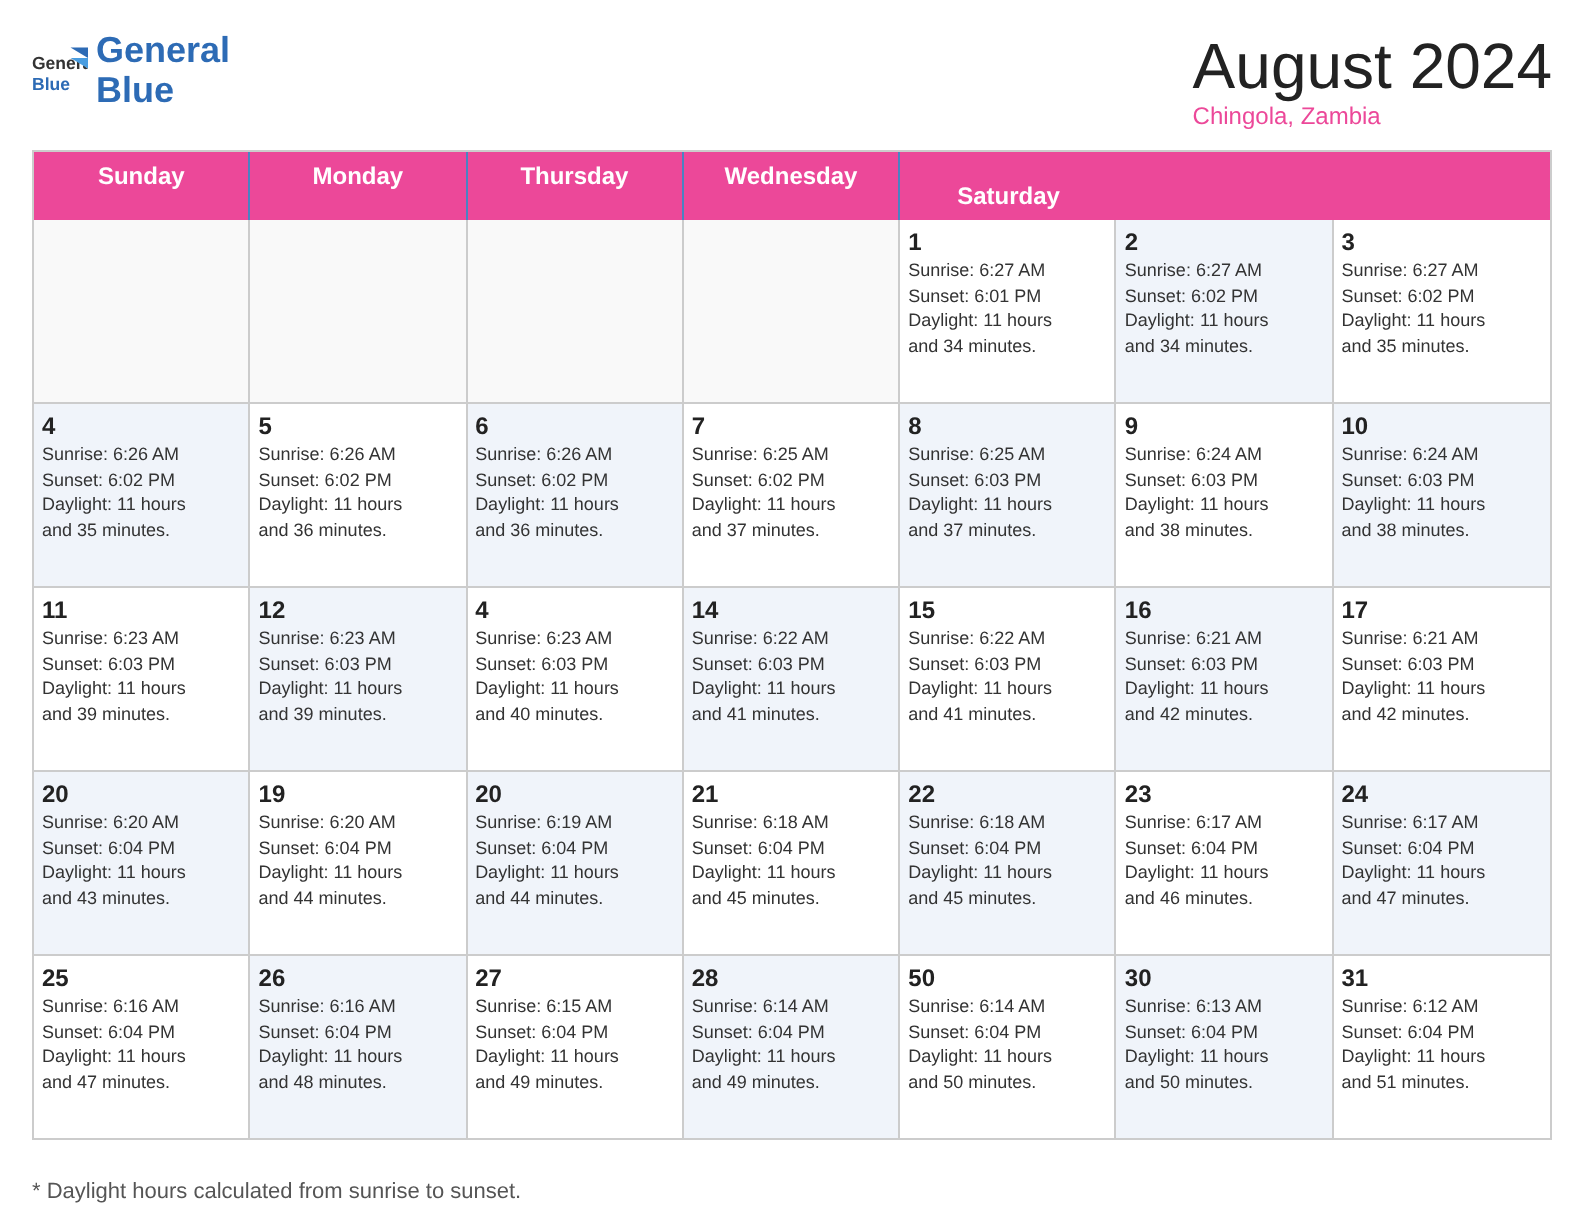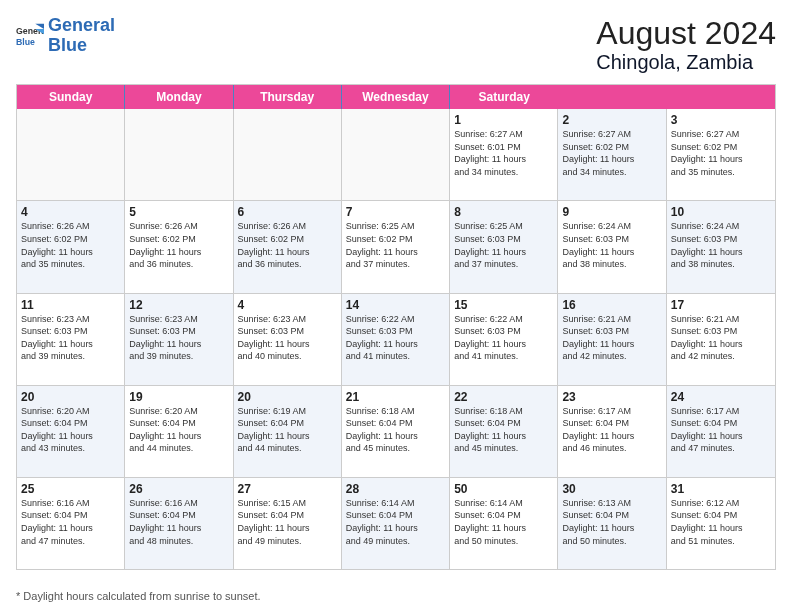--- a/index.html
+++ b/index.html
@@ -42,43 +42,43 @@
     .title-block {
       text-align: left;
     }
     .main-title {
       font-size: 32px;
       font-weight: normal;
       color: #222;
       line-height: 1.1;
     }
     .subtitle {
-      font-size: 20px;
-      color: #0f172a;
+      font-size: 12px;
+      color: #ec4899;
     }
     .calendar {
       flex: 1;
       display: flex;
       flex-direction: column;
       border: 1px solid #ccc;
     }
     .cal-header {
       display: grid;
       grid-template-columns: repeat(7, 1fr);
       background: #ec4899;
     }
     .cal-header-cell {
       color: #fff;
       font-size: 12px;
       font-weight: bold;
       padding: 5px 4px;
       text-align: center;
       border-right: 1px solid #4a82c2;
     }
-    .cal-header-cell:last-child { border-right: none; }
+    .cal-header-cell:last-child { border-right: none; margin-top: 10px; }
     .cal-body {
       flex: 1;
       display: flex;
       flex-direction: column;
     }
     .cal-row {
       display: grid;
       grid-template-columns: repeat(7, 1fr);
       flex: 1;
       border-bottom: 1px solid #ccc;

